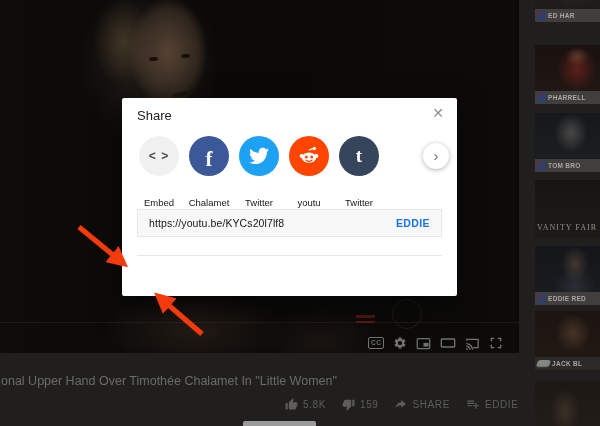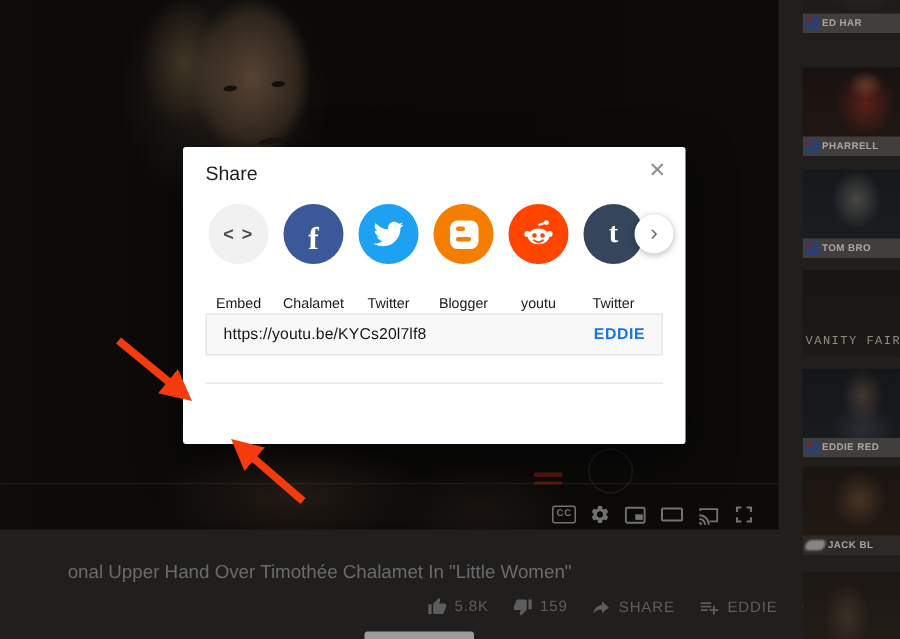--- a/index.html
+++ b/index.html
@@ -21,36 +21,36 @@
   .progress-line{position:absolute;left:0;top:322px;width:519px;height:1px;background:rgba(255,255,255,.06);}
   .watermark-circle{position:absolute;left:392px;top:299px;width:30px;height:30px;border:1px solid rgba(255,255,255,.07);border-radius:50%;}
   .red-marks{position:absolute;left:356px;top:315px;filter:blur(.4px);}
   .red-marks div{width:19px;height:2.5px;background:rgba(160,35,22,.5);margin-bottom:3px;border-radius:1px;}
   .player-controls{position:absolute;left:368px;top:334px;height:18px;display:flex;align-items:center;gap:9px;opacity:.72;}
   .pc-icon{display:flex;align-items:center;justify-content:center;}
   .pc-icon svg{display:block;}
   .cc-box{border:1px solid #9a9a9a;border-radius:2px;color:#9a9a9a;font-size:6.5px;font-weight:bold;padding:1.5px 2px;letter-spacing:.5px;line-height:1;}
 
   
-  .video-title{position:absolute;left:1px;top:374px;width:380px;font-size:12.5px;color:#6b6b6b;white-space:nowrap;overflow:hidden;text-align:right;}
-  .actions-row{position:absolute;left:285px;top:398px;display:flex;align-items:flex-end;gap:16px;color:#5d5d5d;font-size:10px;letter-spacing:.6px;}
+  .video-title{position:absolute;left:1px;top:374px;width:380px;font-size:12.5px;color:#6b6b6b;white-space:nowrap;overflow:hidden;}
+  .actions-row{position:absolute;left:285px;top:398px;display:flex;align-items:flex-start;gap:16px;color:#5d5d5d;font-size:10px;letter-spacing:.6px;}
   .action{display:flex;align-items:center;gap:5px;}
   .action svg{display:block;}
   .partial-bar{position:absolute;left:243px;top:421px;width:73px;height:5px;background:#9b9b9b;border-radius:2px 2px 0 0;}
 
   
   .thumb{position:absolute;left:535px;width:65px;height:59px;background:
     radial-gradient(40px 30px at 40px 22px, rgba(90,75,62,.35), rgba(0,0,0,0) 75%),
     linear-gradient(#191817,#201e1c);overflow:hidden;}
   .thumb .banner{position:absolute;left:0;right:0;bottom:0;height:13px;background:#403f3e;display:flex;align-items:center;gap:2px;padding:0 2px;}
   .thumb .logo{width:9px;height:9px;background:#2c3f6d;border-radius:1px;position:relative;flex:0 0 auto;}
   .thumb .logo div{position:absolute;left:1px;top:1px;width:3px;height:3px;background:#7e2420;}
   .thumb .banner-label{font-size:6.5px;font-weight:bold;color:#a8a7a2;letter-spacing:.3px;white-space:nowrap;}
   .thumb.vf{background:linear-gradient(#161514,#1d1b19);}
-  .thumb.vf .serif-label{position:absolute;left:0;right:0;bottom:6px;text-align:left;padding-left:2px;font-family:Liberation Mono, monospace;font-size:8px;letter-spacing:1px;color:#8f8c80;white-space:nowrap;}
+  .thumb.vf .serif-label{position:absolute;left:0;right:0;bottom:6px;text-align:left;padding-left:2px;font-family:Liberation Serif, serif;font-size:8px;letter-spacing:1px;color:#8f8c80;white-space:nowrap;}
   .thumb.red-guy{background:radial-gradient(26px 30px at 42px 24px, rgba(140,40,32,.55), rgba(0,0,0,0) 75%),radial-gradient(14px 12px at 42px 12px, rgba(120,90,66,.6), rgba(0,0,0,0) 80%),linear-gradient(#1a1210,#221714);}
   .thumb.gray-guy{background:radial-gradient(22px 26px at 36px 20px, rgba(150,140,128,.4), rgba(0,0,0,0) 75%),linear-gradient(#15191c,#1b1f22);}
   .thumb.suit-guy{background:radial-gradient(20px 26px at 40px 18px, rgba(120,95,75,.45), rgba(0,0,0,0) 70%),radial-gradient(26px 22px at 40px 40px, rgba(55,58,68,.6), rgba(0,0,0,0) 80%),linear-gradient(#14161a,#1a1c20);}
   .thumb.point-guy{background:radial-gradient(24px 26px at 38px 22px, rgba(110,80,58,.5), rgba(0,0,0,0) 75%),linear-gradient(#1b1410,#231a14);}
   .thumb.walk-guy{background:radial-gradient(20px 30px at 30px 30px, rgba(100,80,64,.4), rgba(0,0,0,0) 75%),linear-gradient(#1c1814,#241e18);}
   .script-logo{width:13px;height:7px;background:rgba(210,210,205,.55);border-radius:3px;transform:skewX(-18deg);filter:blur(.6px);flex:0 0 auto;}
   .banner.dark{background:#2b2a29;}
 
   
   .dialog{position:absolute;left:122px;top:98px;width:335px;height:198px;background:#fff;border-radius:2px;box-shadow:0 10px 30px rgba(0,0,0,.5);z-index:5;}
@@ -224,29 +224,20 @@
       </div>
       <div class="target">
         <div class="circle twitter">
           <svg width="20" height="20" viewBox="0 0 24 24" fill="#fff">
               <path d="M23.95 4.57c-.88.39-1.83.65-2.82.77 1.01-.61 1.79-1.57 2.16-2.72-.95.56-2 .96-3.13 1.18-.9-.96-2.17-1.56-3.59-1.56-2.72 0-4.92 2.2-4.92 4.92 0 .39.04.76.13 1.12C7.69 8.09 4.07 6.13 1.64 3.16c-.43.72-.67 1.56-.67 2.47 0 1.71.87 3.21 2.19 4.1-.81-.03-1.57-.25-2.23-.62v.06c0 2.39 1.69 4.37 3.95 4.83-.41.11-.85.17-1.3.17-.31 0-.61-.03-.91-.09.63 1.95 2.44 3.38 4.6 3.42-1.68 1.32-3.81 2.1-6.1 2.1-.39 0-.78-.02-1.17-.07 2.19 1.39 4.77 2.21 7.56 2.21 9.05 0 14-7.5 14-13.99 0-.21 0-.42-.02-.63.96-.69 1.8-1.56 2.46-2.55z"></path>
             </svg>
         </div>
         <div class="target-label">Twitter</div>
       </div>
       <div class="target">
-        <div class="circle blogger">
-          <div class="blogger-b">
-              <i class="t"></i>
-              <i class="b"></i>
-            </div>
-        </div>
-        <div class="target-label">Blogger</div>
-      </div>
-      <div class="target">
         <div class="circle reddit">
           <svg width="24" height="24" viewBox="0 0 24 24">
               <g fill="#fff">
                 <ellipse cx="12" cy="13.6" rx="7.2" ry="5.2"></ellipse>
                 <circle cx="4.6" cy="12" r="2"></circle>
                 <circle cx="19.4" cy="12" r="2"></circle>
                 <circle cx="17.3" cy="4.4" r="1.6"></circle>
                 <rect x="11.6" y="4.6" width="5.2" height="1.4" rx=".7" transform="rotate(-18 14 5)"></rect>
               </g>
               <circle cx="9.3" cy="13" r="1.5" fill="#ff4500"></circle>

